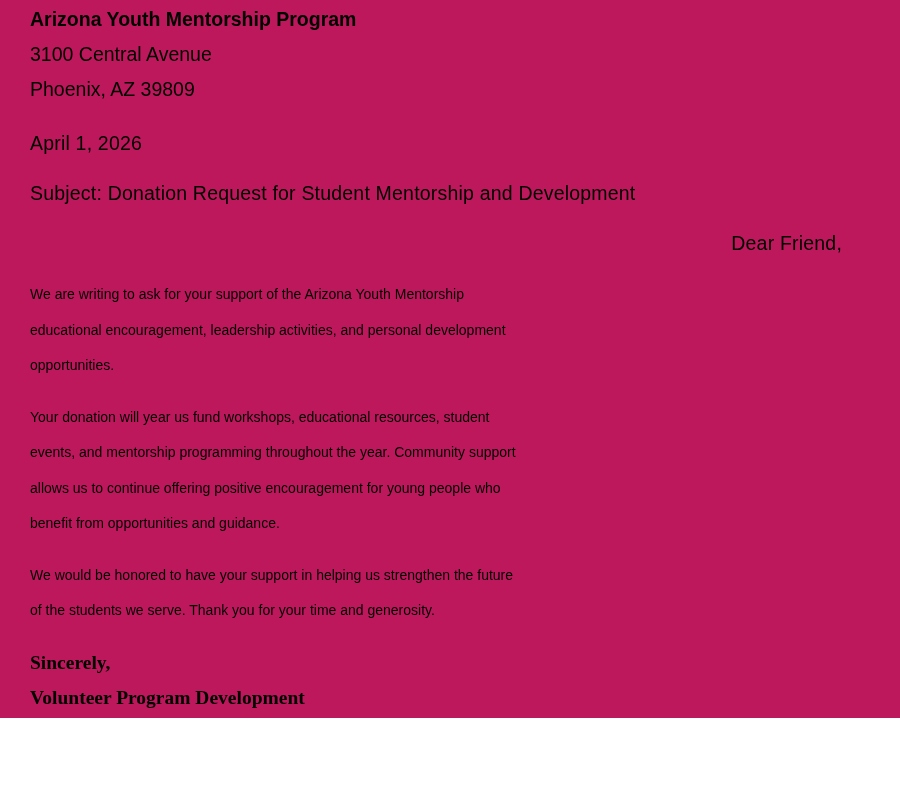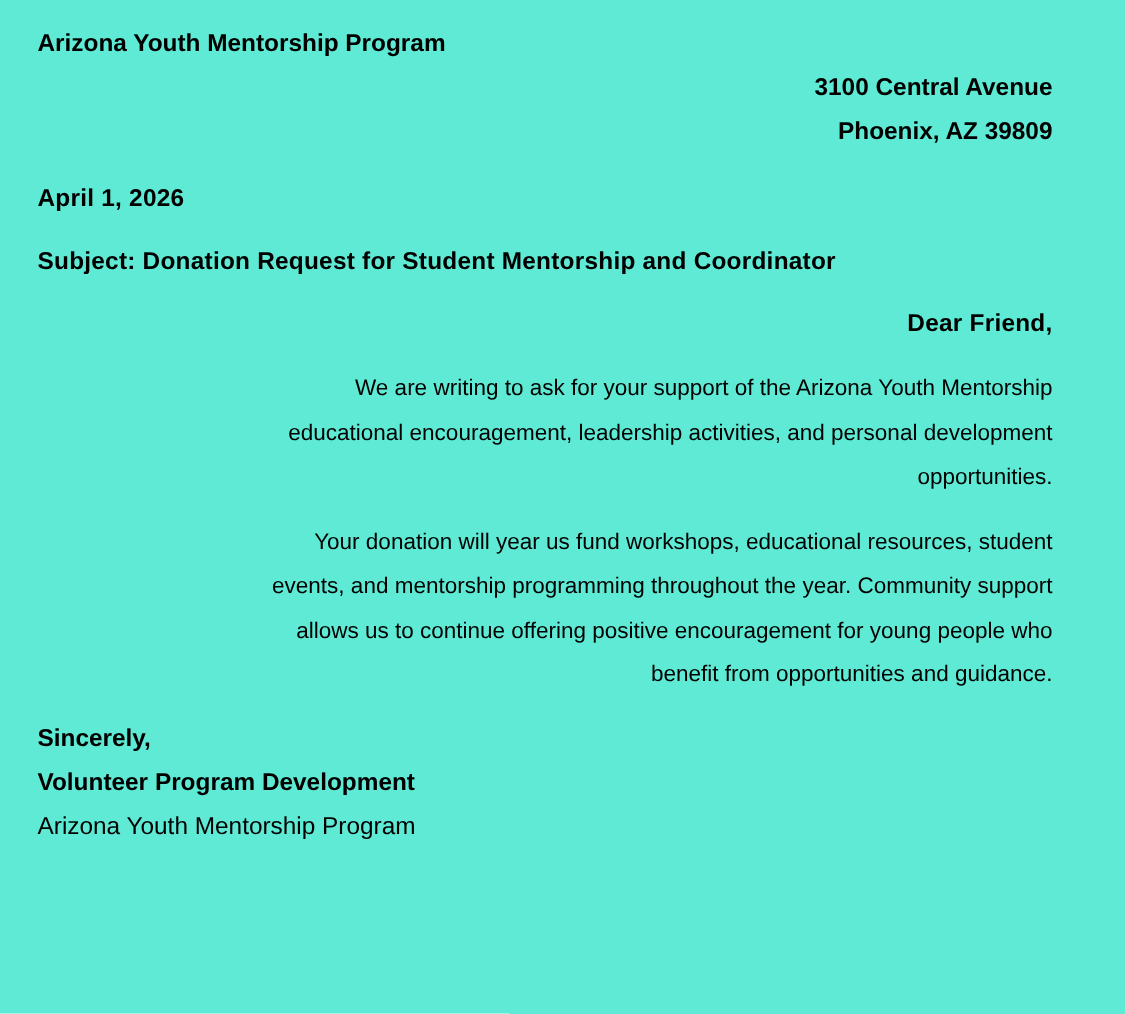--- a/index.html
+++ b/index.html
@@ -9,80 +9,79 @@
     background: #ffffff;
   }
   body {
     font-family: "Liberation Sans", "DejaVu Sans", sans-serif;
     color: #000000;
     -webkit-font-smoothing: antialiased;
   }
   .page {
     position: relative;
     width: 900px;
-    height: 811px;
-    background: #5eead4;
+    height: 718px;
+    background: #be185d;
     overflow: hidden;
     box-sizing: border-box;
-    padding: 18px 30px 0 30px;
+    padding: 2px 30px 0 30px;
   }
   .doc {
     width: 812px;
   }
   
   .line {
     font-size: 19.5px;
     line-height: 35px;
     letter-spacing: 0.01em;
     white-space: nowrap;
   }
   .line.bold {
-    font-weight: 700;
+    font-weight: 400;
   }
   .org-name {
     font-size: 19.5px;
     line-height: 35px;
     font-weight: 700;
   }
   .addr {
     font-size: 19.5px;
     line-height: 35px;
-    font-weight: 700;
-    text-align: right;
+    font-weight: 400;
   }
   .block-gap-date {
     margin-top: 19px;
   }
   .block-gap-subject {
     margin-top: 15px;
   }
   .block-gap-salutation {
     margin-top: 15px;
     text-align: right;
   }
   .para {
-    font-size: 18px;
+    font-size: 14px;
     line-height: 35.5px;
     font-weight: 400;
     margin-top: 16px;
     width: 812px;
-    text-align: right;
   }
   .para .ln {
     display: block;
     white-space: nowrap;
   }
   .closing {
     margin-top: 16px;
   }
   .closing .ln {
     display: block;
     font-size: 19.5px;
     line-height: 35px;
     white-space: nowrap;
+    font-family: Liberation Serif, serif;
   }
   .closing .ln.bold {
     font-weight: 700;
   }
   .closing .ln.reg {
     font-weight: 400;
   }
 </style>
 </head>
 <body>
@@ -91,37 +90,41 @@
   <div class="doc">
 
     <div>
       <div class="org-name">Arizona Youth Mentorship Program</div>
       <div class="addr">3100 Central Avenue</div>
       <div class="addr">Phoenix, AZ 39809</div>
     </div>
 
     <div class="line bold block-gap-date">April 1, 2026</div>
 
-    <div class="line bold block-gap-subject">Subject: Donation Request for Student Mentorship and Coordinator</div>
+    <div class="line bold block-gap-subject">Subject: Donation Request for Student Mentorship and Development</div>
 
     <div class="line bold block-gap-salutation">Dear Friend,</div>
 
     <div class="para">
       <span class="ln">We are writing to ask for your support of the Arizona Youth Mentorship</span>
       <span class="ln">educational encouragement, leadership activities, and personal development</span>
       <span class="ln">opportunities.</span>
     </div>
 
     <div class="para">
       <span class="ln">Your donation will year us fund workshops, educational resources, student</span>
       <span class="ln">events, and mentorship programming throughout the year. Community support</span>
       <span class="ln">allows us to continue offering positive encouragement for young people who</span>
       <span class="ln">benefit from opportunities and guidance.</span>
     </div>
 
+    <div class="para">
+      <span class="ln">We would be honored to have your support in helping us strengthen the future</span>
+      <span class="ln">of the students we serve. Thank you for your time and generosity.</span>
+    </div>
 
     <div class="closing">
       <span class="ln bold">Sincerely,</span>
       <span class="ln bold">Volunteer Program Development</span>
       <span class="ln reg">Arizona Youth Mentorship Program</span>
     </div>
 
   </div>
 </div>
 

